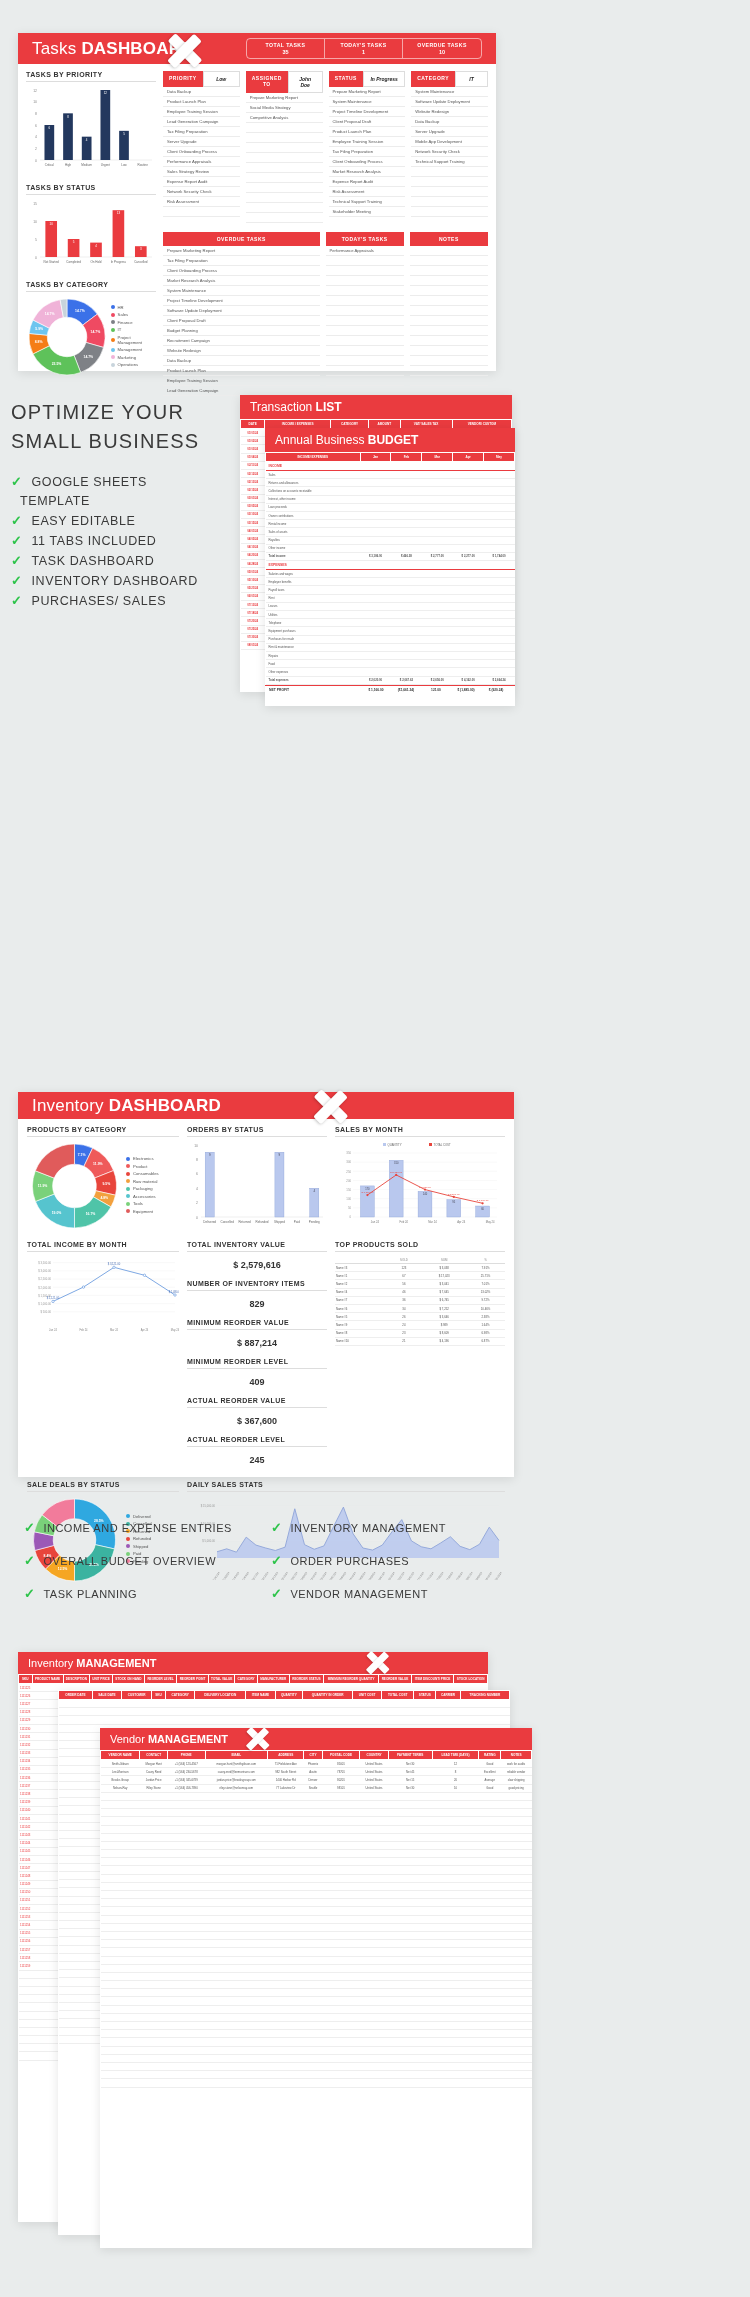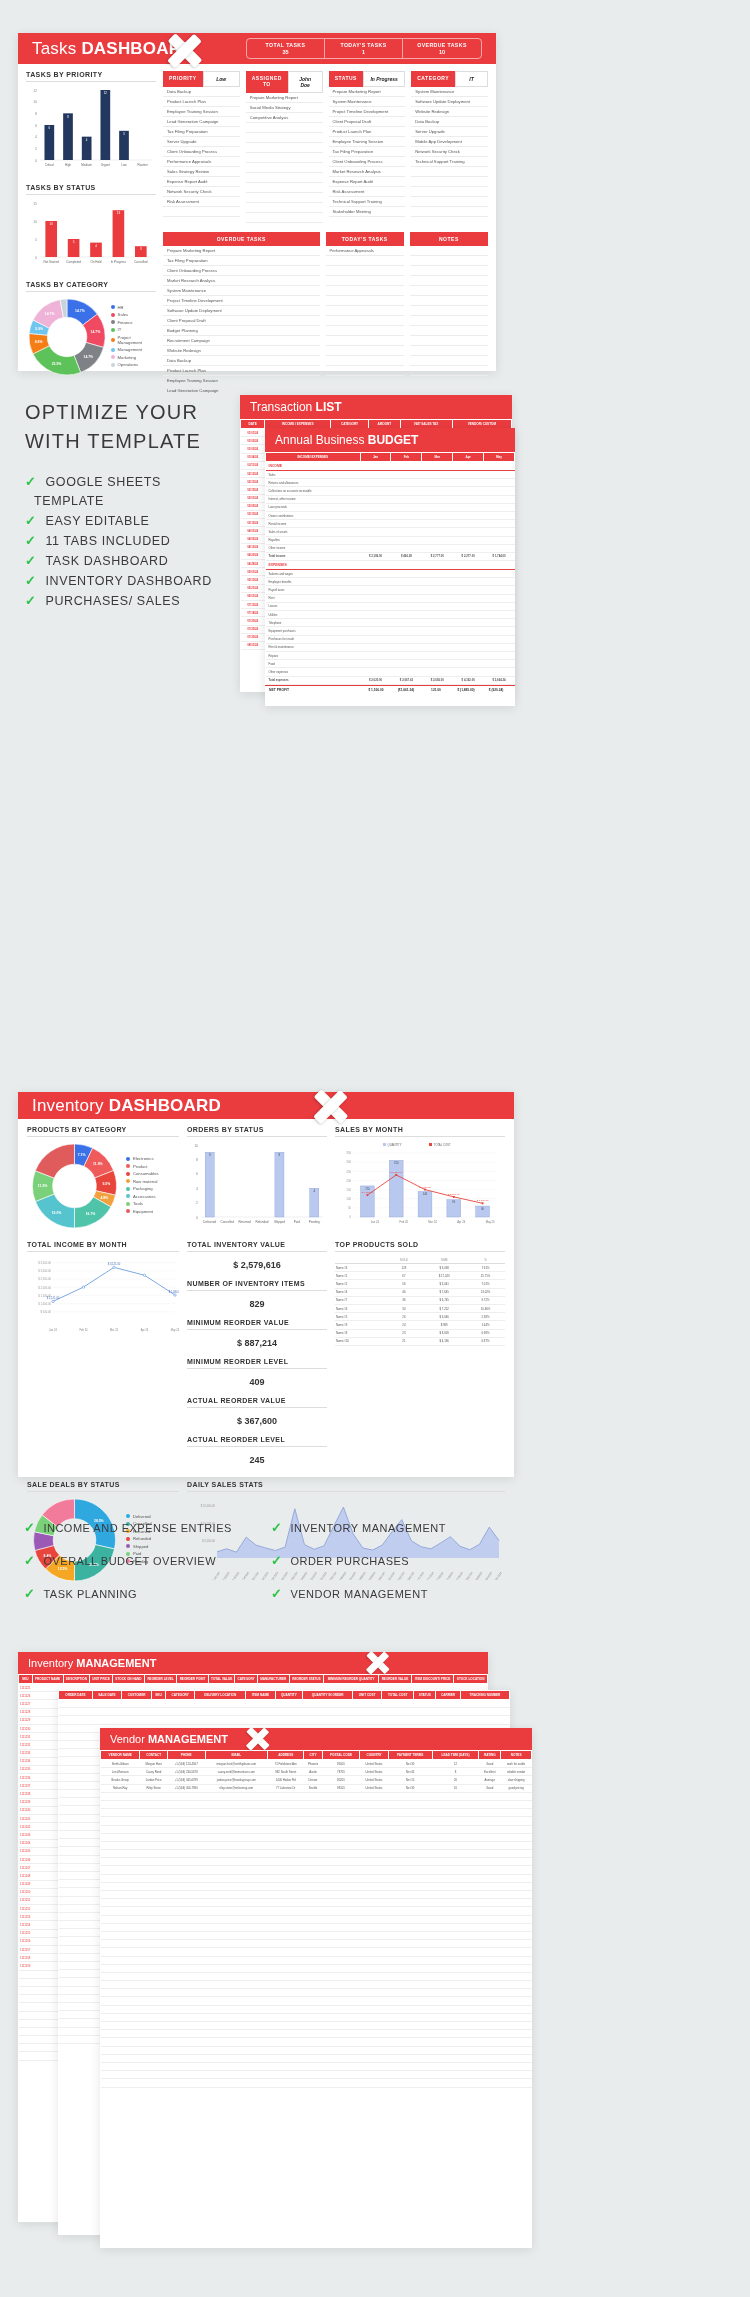--- a/index.html
+++ b/index.html
@@ -346,24 +346,24 @@
               <div class="row">&nbsp;</div>
               <div class="row">&nbsp;</div>
               <div class="row">&nbsp;</div>
             </div>
         </div>
       </div>
     </div>
   </div>
 </div>
 
-<div style="position:absolute;left:25px;top:398px;width:240px;">
+<div style="position:absolute;left:11px;top:398px;width:240px;">
   <div class="promo-h">
     <div>OPTIMIZE YOUR</div>
-    <div>WITH TEMPLATE</div>
+    <div>SMALL BUSINESS</div>
   </div>
   <div id="promo-list" style="margin-top:18px;">
       <div class="promo-li">
         <span class="chk">✓</span>
         <span>GOOGLE SHEETS</span>
       </div>
       <div class="promo-li">
         <span class="chk" style="visibility: hidden;"></span>
         <span>TEMPLATE</span>
       </div>

